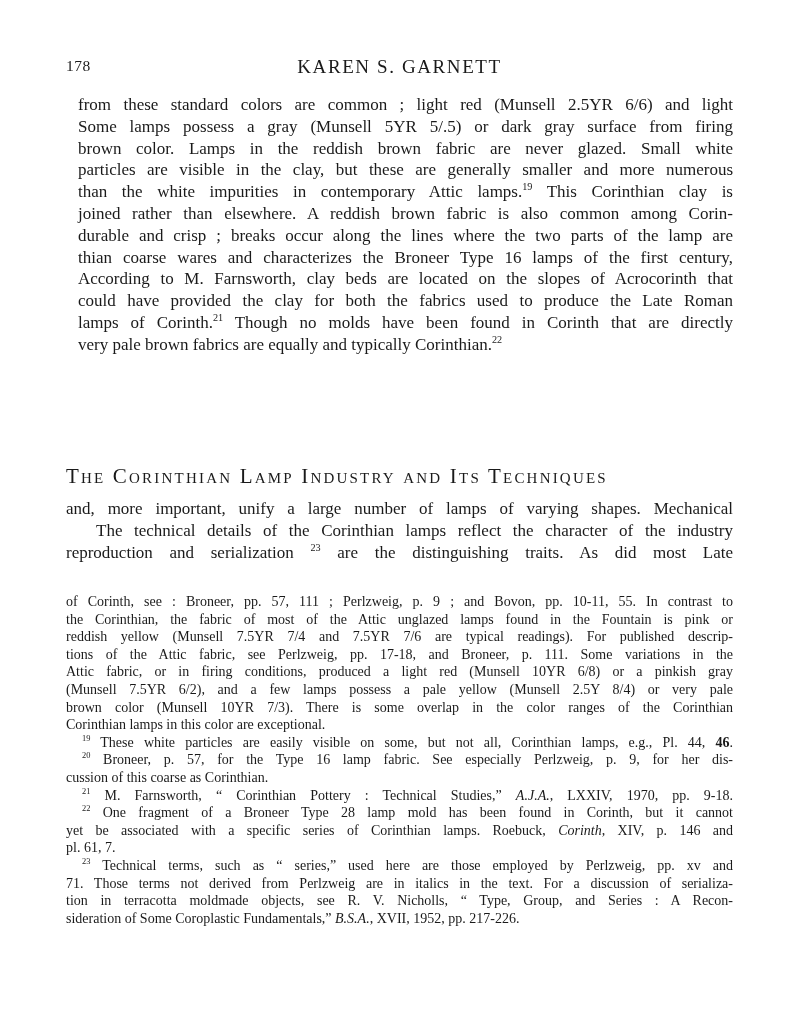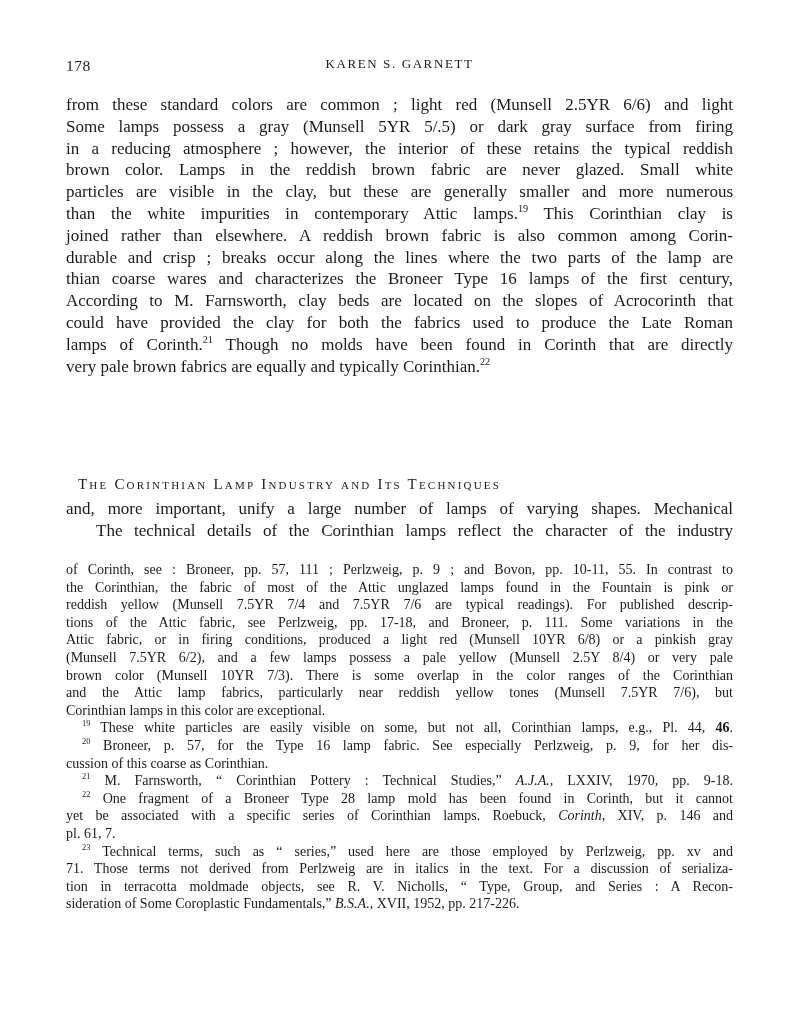--- a/index.html
+++ b/index.html
@@ -21,41 +21,41 @@
   }
   .pagenum {
     position: absolute;
     left: 0; top: 1px;
     font-size: 15.5px;
     letter-spacing: 0.5px;
   }
   .runhead {
     display: block;
     text-align: center;
-    font-size: 13px;
+    font-size: 19px;
     letter-spacing: 1.6px;
   }
   .content {
     position: absolute;
     left: 66px;
     top: 0;
     width: 667px;
   }
-  .para1 { position: absolute; top: 94px; left: 0; right: 0; }
+  .para1 { position: absolute; top: 94px; left: 12px; right: 0; }
   .heading {
     position: absolute;
     top: 464px; left: 0; right: 0;
-    margin: 12px;
-    font-size: 15px;
+    margin: 0;
+    font-size: 21px;
     font-weight: normal;
     font-variant: small-caps;
     letter-spacing: 2.2px;
   }
   .para2 { position: absolute; top: 498px; left: 0; right: 0; }
-  .footnotes { position: absolute; top: 561px; left: 0; right: 0; }
+  .footnotes { position: absolute; top: 593px; left: 0; right: 0; }
   .bl {
     font-size: 17px;
     line-height: 21.8px;
     text-align: justify;
     text-align-last: justify;
     white-space: normal;
   }
   .bl.end { text-align-last: left; }
   .bl.ind { text-indent: 30px; }
   .fl {
@@ -76,49 +76,48 @@
   <header class="running-header">
     <span class="pagenum">178</span>
     <span class="runhead">KAREN S. GARNETT</span>
   </header>
 
   <main class="content">
 
     <section class="para1">
       <div class="bl">from these standard colors are common ; light red (Munsell 2.5YR 6/6) and light</div>
       <div class="bl">Some lamps possess a gray (Munsell 5YR 5/.5) or dark gray surface from firing</div>
-      <div class="bl">in a reducing atmosphere ; however, the interior of these retains the typical reddish</div>
       <div class="bl">brown color. Lamps in the reddish brown fabric are never glazed. Small white</div>
       <div class="bl">particles are visible in the clay, but these are generally smaller and more numerous</div>
       <div class="bl">than the white impurities in contemporary Attic lamps.<sup>19</sup> This Corinthian clay is</div>
       <div class="bl">joined rather than elsewhere. A reddish brown fabric is also common among Corin-</div>
       <div class="bl">durable and crisp ; breaks occur along the lines where the two parts of the lamp are</div>
       <div class="bl">thian coarse wares and characterizes the Broneer Type 16 lamps of the first century,</div>
       <div class="bl">According to M. Farnsworth, clay beds are located on the slopes of Acrocorinth that</div>
       <div class="bl">could have provided the clay for both the fabrics used to produce the Late Roman</div>
       <div class="bl">lamps of Corinth.<sup>21</sup> Though no molds have been found in Corinth that are directly</div>
       <div class="bl end">very pale brown fabrics are equally and typically Corinthian.<sup>22</sup></div>
     </section>
 
     <h2 class="heading">The Corinthian Lamp Industry and Its Techniques</h2>
 
     <section class="para2">
       <div class="bl">and, more important, unify a large number of lamps of varying shapes. Mechanical</div>
       <div class="bl ind">The technical details of the Corinthian lamps reflect the character of the industry</div>
+      <div class="bl">reproduction and serialization <sup>23</sup> are the distinguishing traits. As did most Late</div>
     </section>
 
     <section class="footnotes">
       <div class="fl">of Corinth, see : Broneer, pp. 57, 111 ; Perlzweig, p. 9 ; and Bovon, pp. 10-11, 55. In contrast to</div>
       <div class="fl">the Corinthian, the fabric of most of the Attic unglazed lamps found in the Fountain is pink or</div>
       <div class="fl">reddish yellow (Munsell 7.5YR 7/4 and 7.5YR 7/6 are typical readings). For published descrip-</div>
       <div class="fl">tions of the Attic fabric, see Perlzweig, pp. 17-18, and Broneer, p. 111. Some variations in the</div>
       <div class="fl">Attic fabric, or in firing conditions, produced a light red (Munsell 10YR 6/8) or a pinkish gray</div>
       <div class="fl">(Munsell 7.5YR 6/2), and a few lamps possess a pale yellow (Munsell 2.5Y 8/4) or very pale</div>
       <div class="fl">brown color (Munsell 10YR 7/3). There is some overlap in the color ranges of the Corinthian</div>
-      <div class="fl">and the Attic lamp fabrics, particularly near reddish yellow tones (Munsell 7.5YR 7/6), but</div>
       <div class="fl end">Corinthian lamps in this color are exceptional.</div>
       <div class="fl ind"><sup>19</sup> These white particles are easily visible on some, but not all, Corinthian lamps, e.g., Pl. 44, <b>46</b>.</div>
       <div class="fl ind"><sup>20</sup> Broneer, p. 57, for the Type 16 lamp fabric. See especially Perlzweig, p. 9, for her dis-</div>
       <div class="fl end">cussion of this coarse as Corinthian.</div>
       <div class="fl ind"><sup>21</sup> M. Farnsworth, “ Corinthian Pottery : Technical Studies,” <i>A.J.A.</i>, LXXIV, 1970, pp. 9-18.</div>
       <div class="fl ind"><sup>22</sup> One fragment of a Broneer Type 28 lamp mold has been found in Corinth, but it cannot</div>
       <div class="fl">yet be associated with a specific series of Corinthian lamps. Roebuck, <i>Corinth</i>, XIV, p. 146 and</div>
       <div class="fl end">pl. 61, 7.</div>
       <div class="fl ind"><sup>23</sup> Technical terms, such as “ series,” used here are those employed by Perlzweig, pp. xv and</div>
       <div class="fl">71. Those terms not derived from Perlzweig are in italics in the text. For a discussion of serializa-</div>

